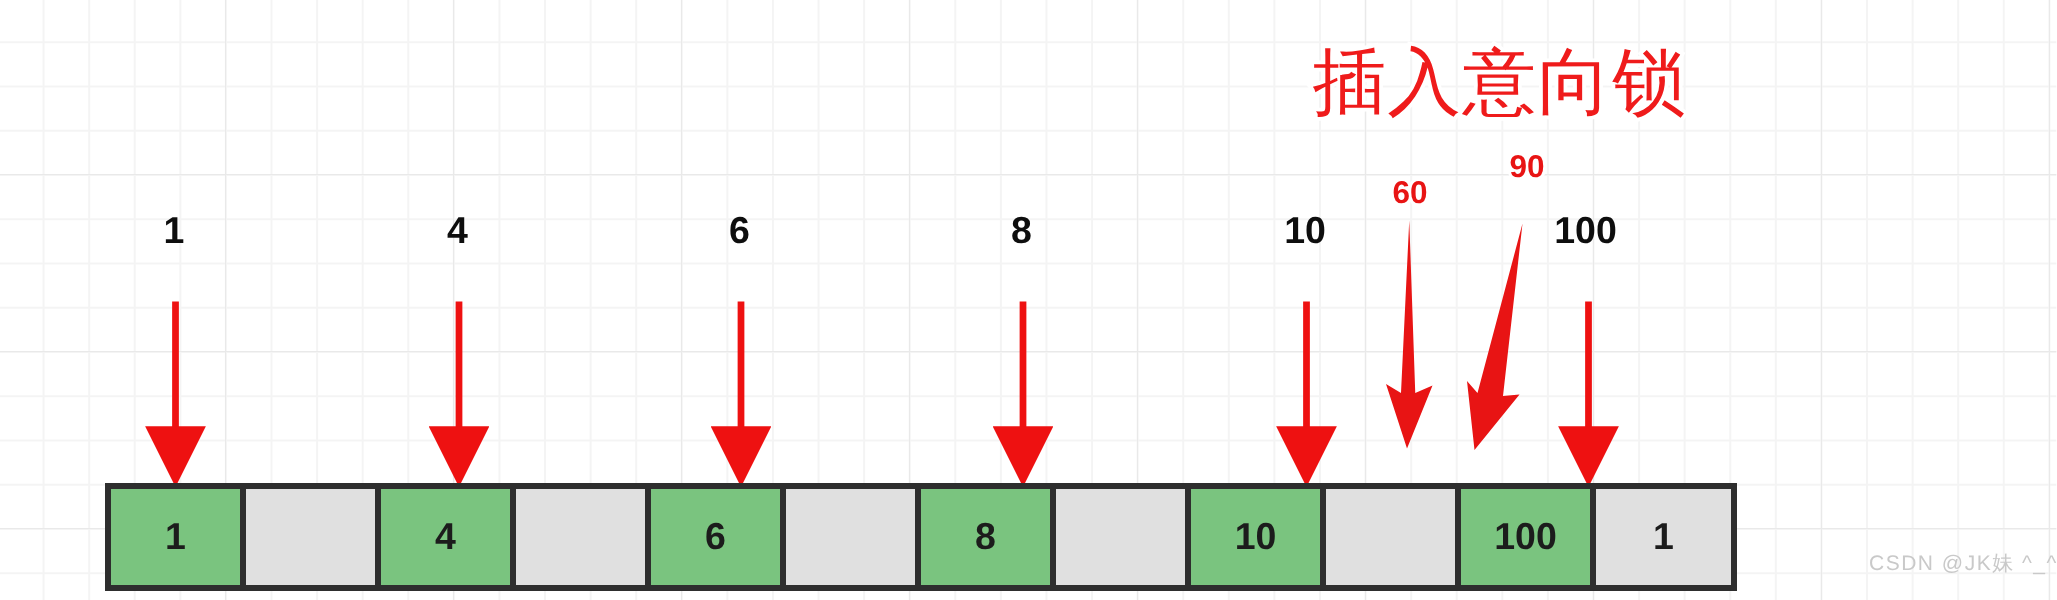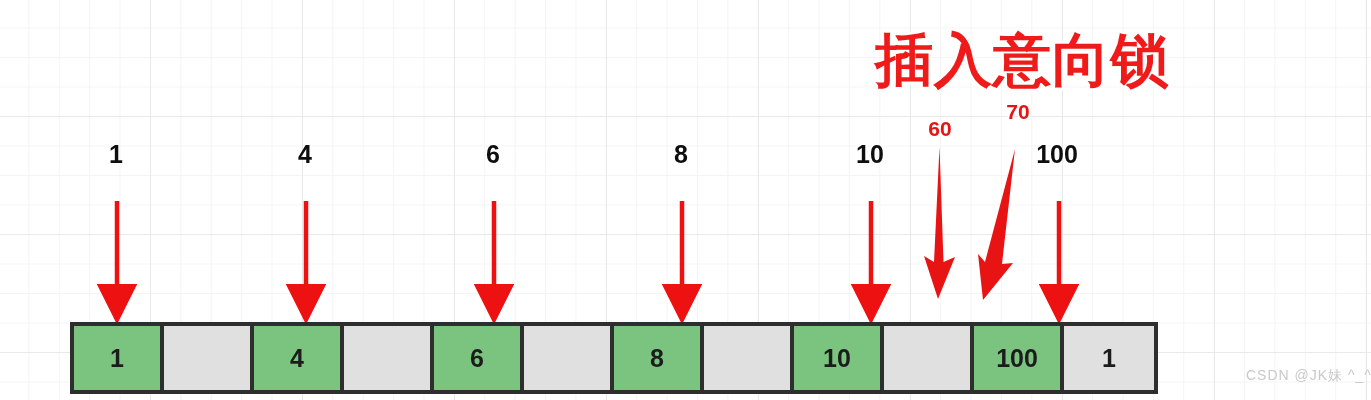--- a/index.html
+++ b/index.html
@@ -25,22 +25,22 @@
       30.4px 29.5px;
     background-position: -2px -2px, -2px -2px, -2px -2px, -2px -2px;
     font-family: "Liberation Sans", "DejaVu Sans", sans-serif;
   }
 
   
   .title {
     position: absolute;
     left: 875px;
     top: 22px;
-    font-size: 58px;
-    font-weight: bold;
+    font-size: 49px;
+    font-weight: normal;
     color: #ef1b1b;
     letter-spacing: 1px;
     white-space: nowrap;
     -webkit-text-stroke: 5px #ffffff;
     paint-order: stroke fill;
   }
 
   
   .toplabel {
     position: absolute;
@@ -113,21 +113,21 @@
   }
 </style>
 </head>
 <body>
 
 <div id="canvas">
 
   <div class="title">插入意向锁</div>
 
   <div class="redlabel" style="left:940px; top:117px;">60</div>
-  <div class="redlabel" style="left:1018px; top:100px;">70</div>
+  <div class="redlabel" style="left:1018px; top:100px;">90</div>
 
   <div class="toplabel" style="left:116px;">1</div>
   <div class="toplabel" style="left:305px;">4</div>
   <div class="toplabel" style="left:493px;">6</div>
   <div class="toplabel" style="left:681px;">8</div>
   <div class="toplabel" style="left:870px;">10</div>
   <div class="toplabel" style="left:1057px;">100</div>
 
   <svg id="arrows" viewBox="0 0 1371 400" xmlns="http://www.w3.org/2000/svg">
     <defs>

